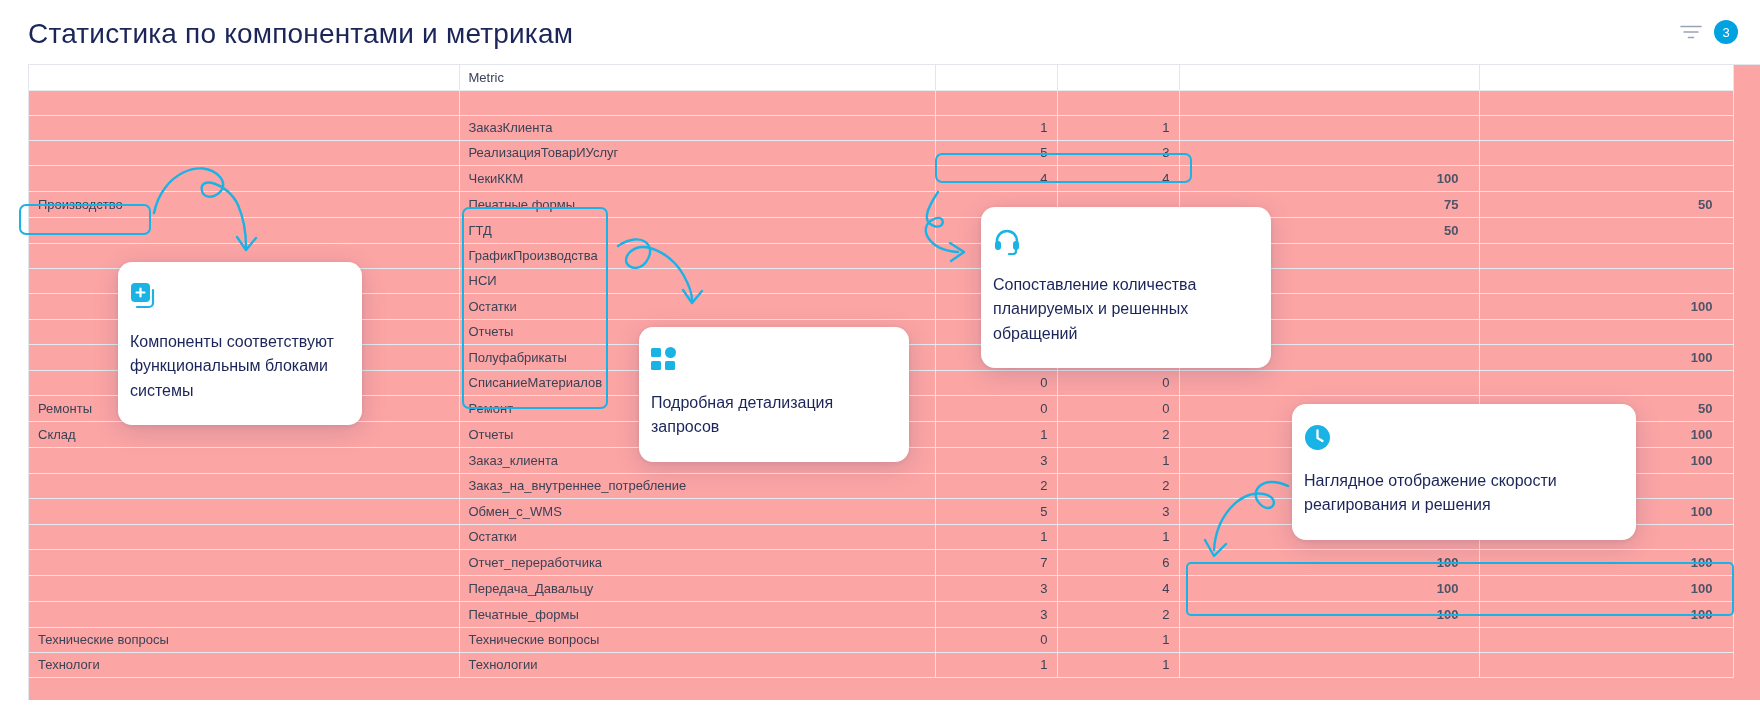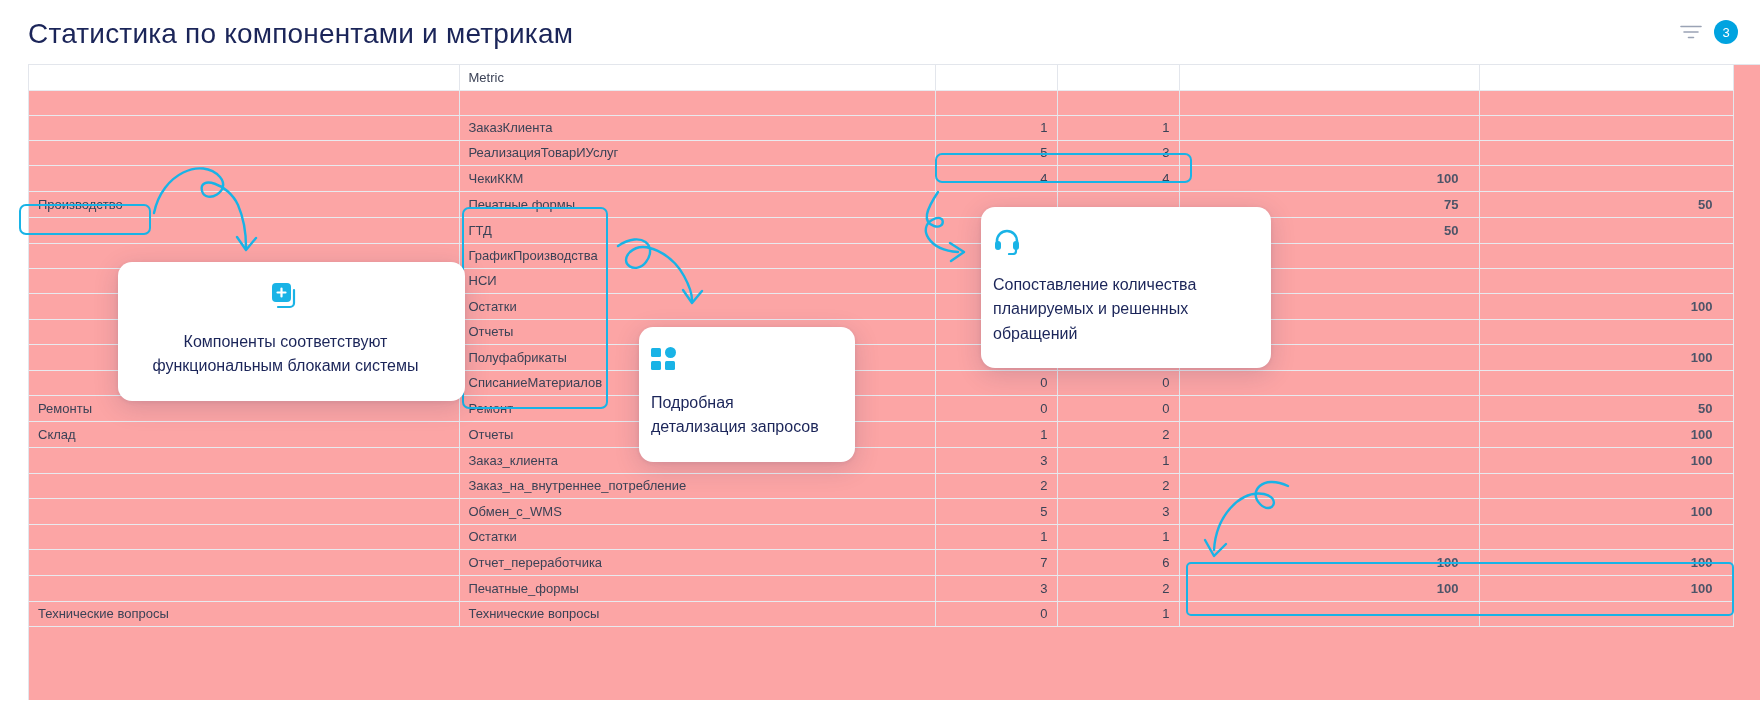--- a/index.html
+++ b/index.html
@@ -72,22 +72,22 @@
   .card {
     position: absolute; background: #fff; border-radius: 14px;
     box-shadow: 0 6px 26px rgba(27,37,89,.16), 0 1px 4px rgba(27,37,89,.08);
     padding: 20px 24px 22px 12px;
   }
   .card .ic { margin-bottom: 14px; display: block; }
   .card .txt {
     font-size: 16px; line-height: 1.52; color: #1b2559; font-weight: 400;
     white-space: pre-line;
   }
-  #card-components { left: 118px; top: 262px; width: 347px; text-align: center; }
-  #card-detail     { left: 639px; top: 327px; width: 216px; }
+  #card-components { left: 118px; top: 262px; width: 244px; }
+  #card-detail     { left: 639px; top: 327px; width: 270px; }
   #card-support    { left: 981px; top: 207px; width: 290px; }
   #card-speed      { left: 1292px; top: 404px; width: 344px; }
 
   
   .hl { position: absolute; border: 2.2px solid #19b3e6; border-radius: 7px; pointer-events: none; }
   #hl-proizvodstvo { left: 19px; top: 204px; width: 132px; height: 31px; }
   #hl-labels       { left: 462px; top: 207px; width: 146px; height: 202px; }
   #hr-nums         { left: 935px; top: 153px; width: 257px; height: 30px; }
   #hr-bottom       { left: 1186px; top: 562px; width: 548px; height: 54px; border-radius: 5px;}
 
@@ -369,36 +369,62 @@
               <span class="fill g-full" style="width: 100%;"></span>
               <span class="val">100</span>
             </td>
             <td class="metric-cell">
               <span class="fill g-full" style="width: 100%;"></span>
               <span class="val">100</span>
             </td>
           </tr>
           <tr class="tall">
             <td></td>
+            <td colspan="2">Передача_Давальцу</td>
+            <td class="num">3</td>
+            <td class="num">4</td>
+            <td class="metric-cell">
+              <span class="fill g-full" style="width: 100%;"></span>
+              <span class="val">100</span>
+            </td>
+            <td class="metric-cell">
+              <span class="fill g-full" style="width: 100%;"></span>
+              <span class="val">100</span>
+            </td>
+          </tr>
+          <tr class="tall">
+            <td></td>
             <td colspan="2">Печатные_формы</td>
             <td class="num">3</td>
             <td class="num">2</td>
             <td class="metric-cell">
               <span class="fill g-full" style="width: 100%;"></span>
               <span class="val">100</span>
             </td>
             <td class="metric-cell">
               <span class="fill g-full" style="width: 100%;"></span>
               <span class="val">100</span>
             </td>
           </tr>
           <tr class="tall">
             <td>Технические вопросы</td>
             <td colspan="2">Технические вопросы</td>
             <td class="num">0</td>
+            <td class="num">1</td>
+            <td class="metric-cell">
+              <span class="val"></span>
+            </td>
+            <td class="metric-cell">
+              <span class="val"></span>
+            </td>
+          </tr>
+          <tr class="tall">
+            <td>Технологи</td>
+            <td colspan="2">Технологии</td>
+            <td class="num">1</td>
             <td class="num">1</td>
             <td class="metric-cell">
               <span class="val"></span>
             </td>
             <td class="metric-cell">
               <span class="val"></span>
             </td>
           </tr>
         </tbody>
     </table>
@@ -457,14 +483,23 @@
       <svg width="28" height="28" viewBox="0 0 28 28" fill="none">
         <path d="M4 16v-2a10 10 0 0 1 20 0v2" stroke="#19b3e6" stroke-width="2.6" stroke-linecap="round"></path>
         <rect x="2" y="14" width="6" height="9" rx="3" fill="#19b3e6"></rect>
         <rect x="20" y="14" width="6" height="9" rx="3" fill="#19b3e6"></rect>
         <path d="M23 23v1a3 3 0 0 1-3 3h-4" stroke="#19b3e6" stroke-width="2.2" stroke-linecap="round"></path>
       </svg>
     </span>
     <div class="txt">Сопоставление количества планируемых и решенных обращений</div>
   </div>
 
+  <div class="card" id="card-speed">
+    <span class="ic">
+      <svg width="27" height="27" viewBox="0 0 27 27" fill="none">
+        <circle cx="13.5" cy="13.5" r="12.5" fill="#19b3e6"></circle>
+        <path d="M13.5 6.5v7.5l5 3" stroke="#fff" stroke-width="2.3" stroke-linecap="round" stroke-linejoin="round"></path>
+      </svg>
+    </span>
+    <div class="txt">Наглядное отображение скорости реагирования и решения</div>
+  </div>
 
 </div>
 
 </body></html>

